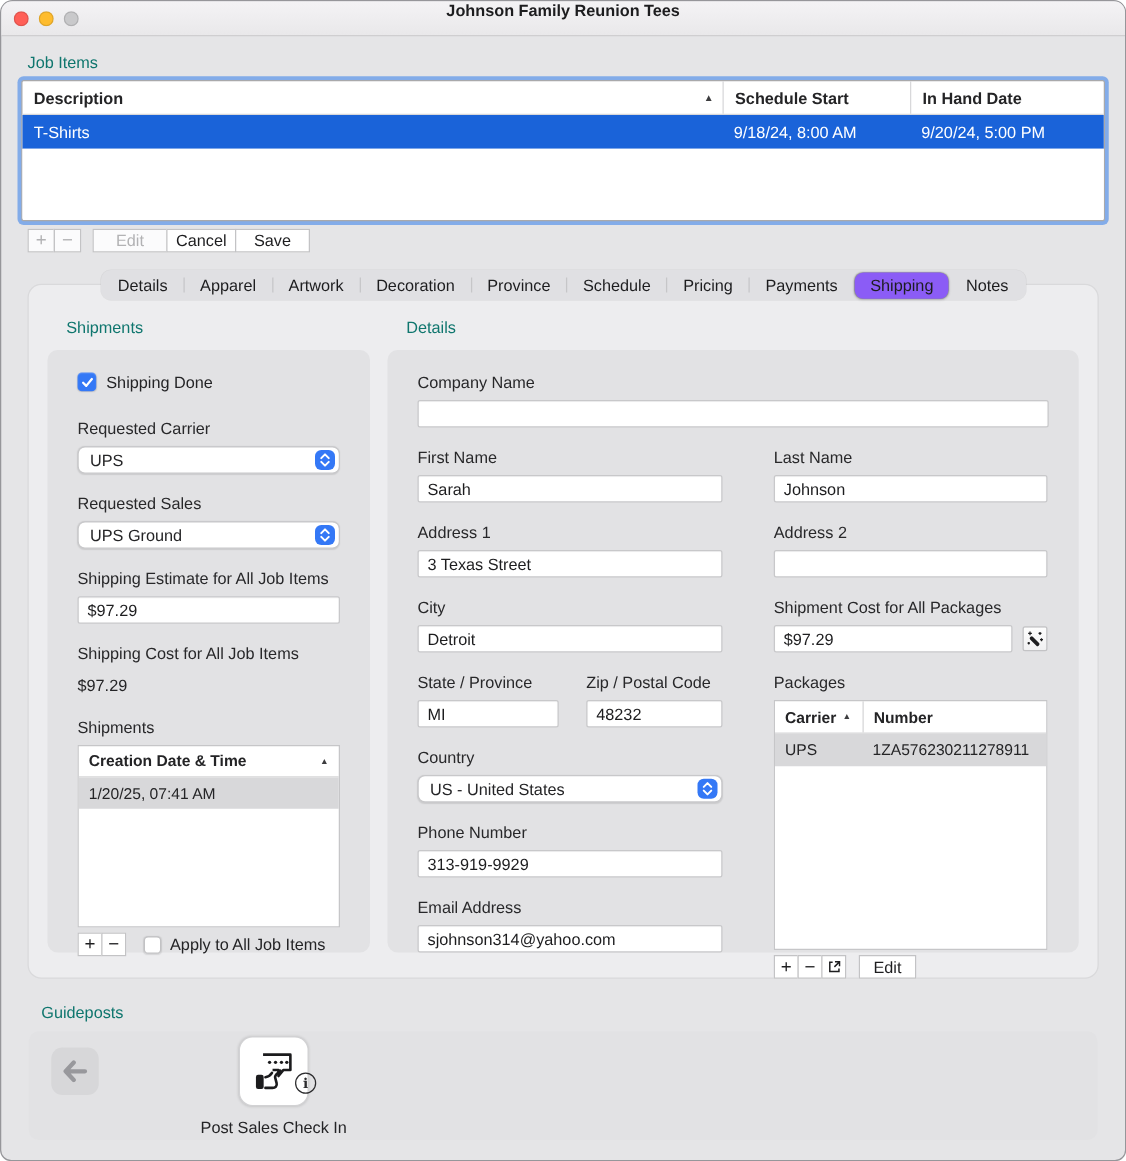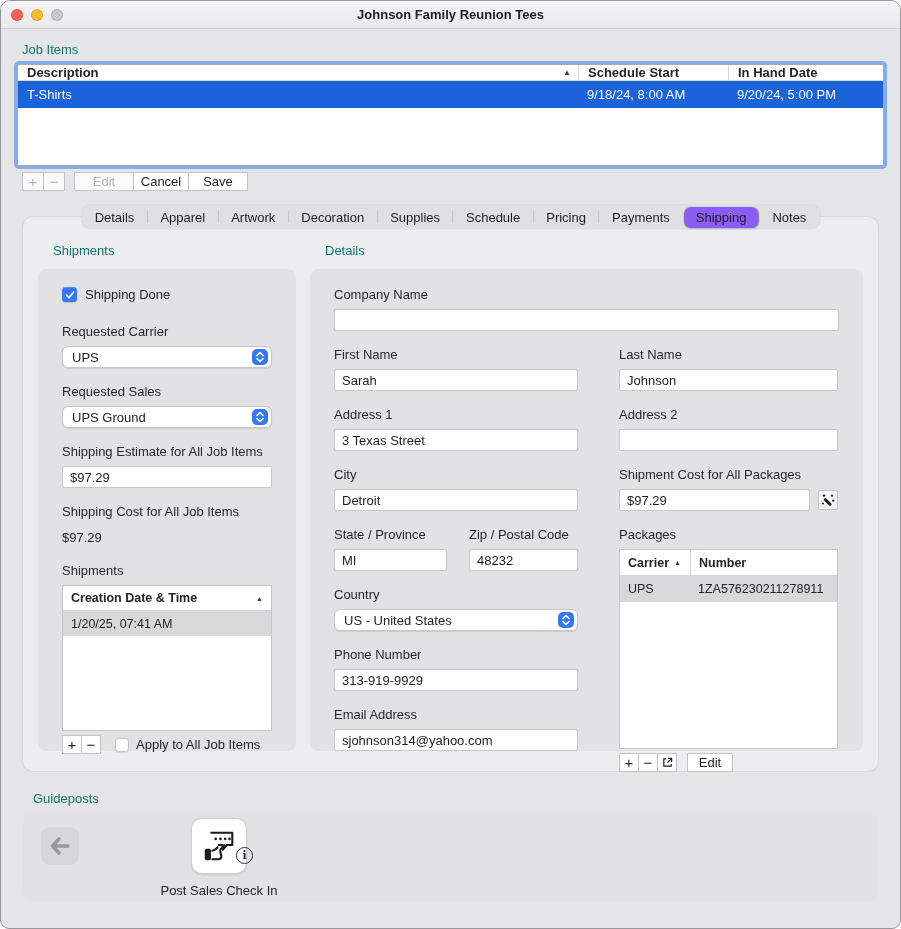--- a/index.html
+++ b/index.html
@@ -18,38 +18,38 @@
     border: 1px solid #96969a;
     border-radius: 10px 10px 9px 9px;
     overflow: hidden;
     position: relative;
   }
   
   .titlebar {
     height: 28px;
     background: linear-gradient(#f4f3f5, #e9e8ea);
     border-bottom: 1px solid #cfced0;
-    display: flex; align-items: center; justify-content: center;
+    display: flex; justify-content: center;
     position: relative;
   }
   .traffic { position: absolute; left: 10px; top: 8px; display: flex; gap: 8px; }
   .light { width: 12px; height: 12px; border-radius: 50%; border: 0.5px solid rgba(0,0,0,.12); }
   .win-title { font-weight: bold; font-size: 13px; color: #1d1d1f; }
 
   
   .jobitems { padding: 0 16px; }
   .section-label { font-size: 13px; color: #0f766e; }
   .ji-label { margin: 13px 0 7px 5px; }
   .jobtable {
     background: #fff;
     border: 1px solid #a9a9ab;
     box-shadow: 0 0 0 3px #83ace9;
     border-radius: 2px;
   }
-  .jt-head { display: flex; height: 16px; align-items: stretch; border-bottom: 1px solid #d8d8da; font-weight: bold; justify-content: space-between; }
+  .jt-head { display: flex; height: 27px; align-items: stretch; border-bottom: 1px solid #d8d8da; font-weight: bold; justify-content: space-between; }
   .jt-hcell { display: flex; align-items: center; padding-left: 9px; }
   .jt-hcell + .jt-hcell { border-left: 1px solid #d8d8da; }
   .c-desc { width: 560px; position: relative; }
   .c-sched { width: 150px; }
   .c-inhand { flex: 1; }
   .sort-asc { position: absolute; right: 7px; font-size: 8px; color: #3c3c3e; }
   .jt-row { display: flex; height: 27px; align-items: center; background: #1a63d9; color: #fff; }
   .jt-cell { padding-left: 9px; }
   .jt-cell.c-desc, .jt-cell.c-sched { padding-left: 9px; }
   .jt-empty { height: 57px; background: #fff; border-radius: 0 0 2px 2px; }
@@ -230,21 +230,21 @@
       <button class="btn w-save">Save</button>
     </div>
   </div>
 
   <div class="card">
     <div class="tabs">
       <div class="tab">Details</div>
       <div class="tab">Apparel</div>
       <div class="tab">Artwork</div>
       <div class="tab">Decoration</div>
-      <div class="tab">Supplies</div>
+      <div class="tab">Province</div>
       <div class="tab">Schedule</div>
       <div class="tab">Pricing</div>
       <div class="tab">Payments</div>
       <div class="tab selected">Shipping</div>
       <div class="tab">Notes</div>
     </div>
 
     <div class="panels">
 
       <div class="left-col">

